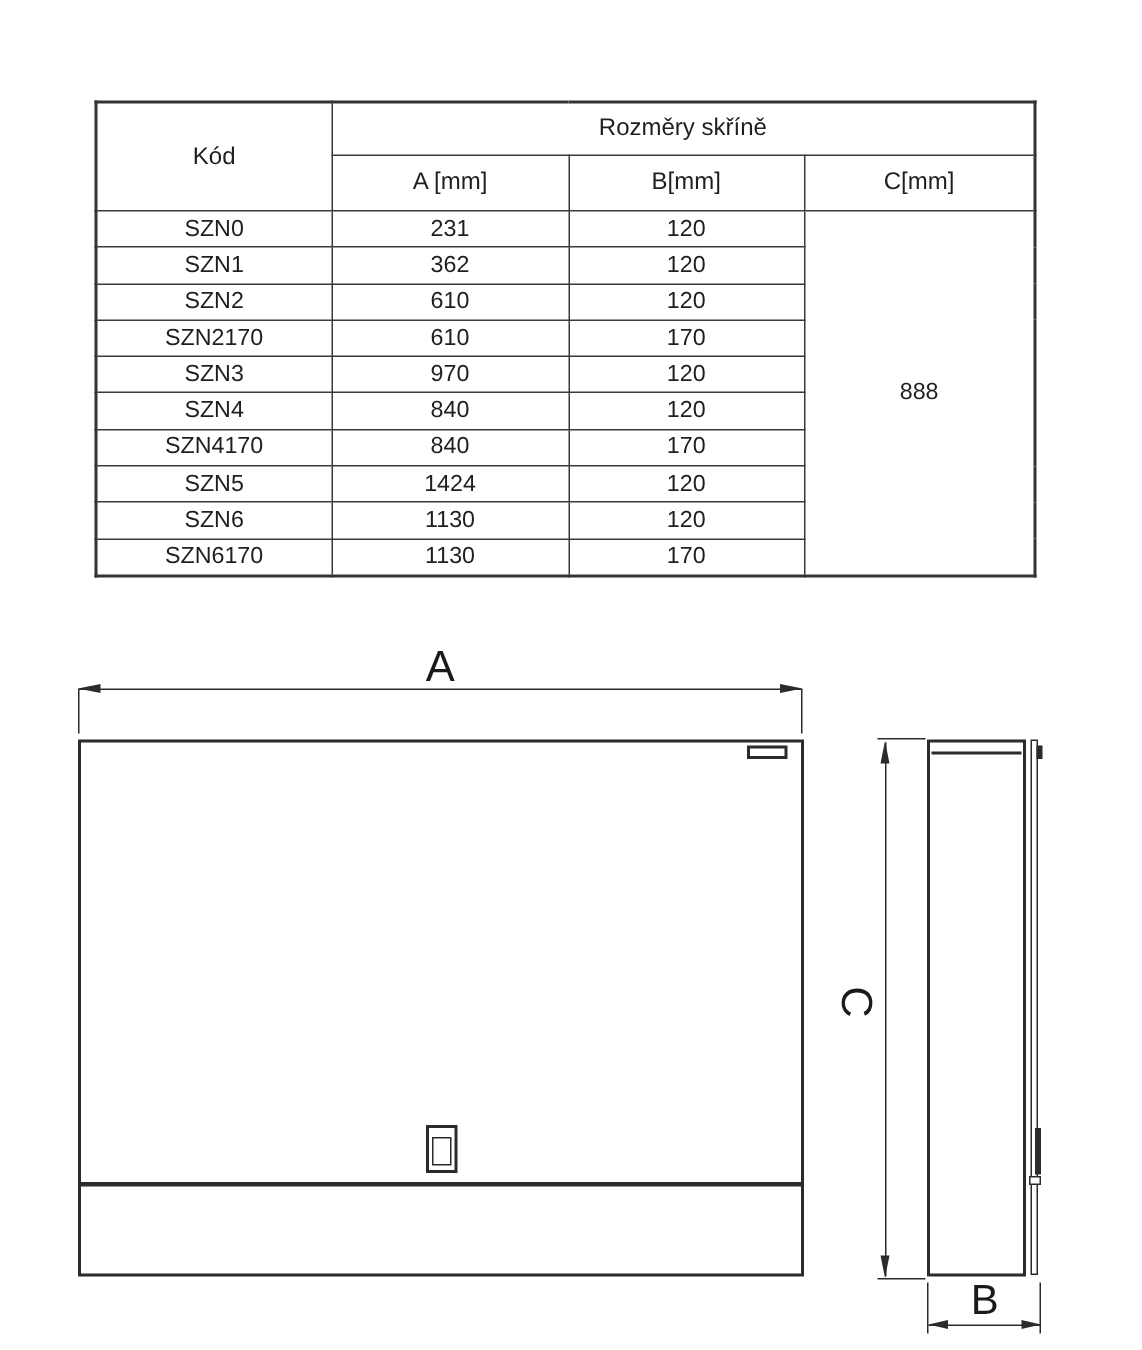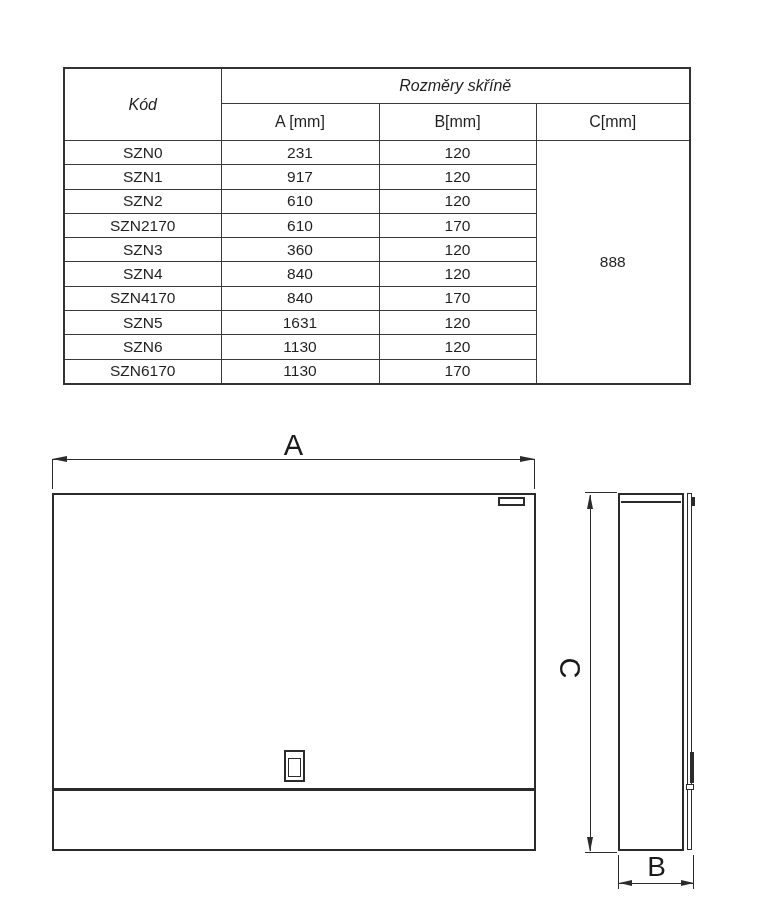--- a/index.html
+++ b/index.html
@@ -14,21 +14,21 @@
     position:absolute;left:63px;top:67px;width:626px;
     border-collapse:collapse;table-layout:fixed;
     border:2px solid #333333;
   }
   table.dims td{
     border:1px solid #3a3a3a;
     text-align:center;vertical-align:middle;
     font-size:16px;padding:0;color:#1f1f1f;
     background:#ffffff;
   }
-  table.dims .hr1 td{height:34px;font-style:italic;}
+  table.dims .hr1 td{height:34px;}
   table.dims .hr2 td{height:36px;}
   table.dims tbody td{height:23.3px;font-size:15.5px;}
   table.dims td.kod-head{height:auto;}
 
   
   .hline{position:absolute;background:#2b2b2b;height:1.3px;}
   .vline{position:absolute;background:#2b2b2b;width:1.3px;}
   .rect{position:absolute;border:2px solid #2b2b2b;background:#ffffff;box-sizing:content-box;}
   .fill{position:absolute;background:#2b2b2b;}
   .dimlabel{position:absolute;font-size:29px;line-height:30px;color:#1a1a1a;}
@@ -104,51 +104,51 @@
     </thead>
     <tbody>
         <tr>
           <td>SZN0</td>
           <td>231</td>
           <td>120</td>
           <td rowspan="10">888</td>
         </tr>
         <tr>
           <td>SZN1</td>
-          <td>917</td>
+          <td>362</td>
           <td>120</td>
         </tr>
         <tr>
           <td>SZN2</td>
           <td>610</td>
           <td>120</td>
         </tr>
         <tr>
           <td>SZN2170</td>
           <td>610</td>
           <td>170</td>
         </tr>
         <tr>
           <td>SZN3</td>
-          <td>360</td>
+          <td>970</td>
           <td>120</td>
         </tr>
         <tr>
           <td>SZN4</td>
           <td>840</td>
           <td>120</td>
         </tr>
         <tr>
           <td>SZN4170</td>
           <td>840</td>
           <td>170</td>
         </tr>
         <tr>
           <td>SZN5</td>
-          <td>1631</td>
+          <td>1424</td>
           <td>120</td>
         </tr>
         <tr>
           <td>SZN6</td>
           <td>1130</td>
           <td>120</td>
         </tr>
         <tr>
           <td>SZN6170</td>
           <td>1130</td>

